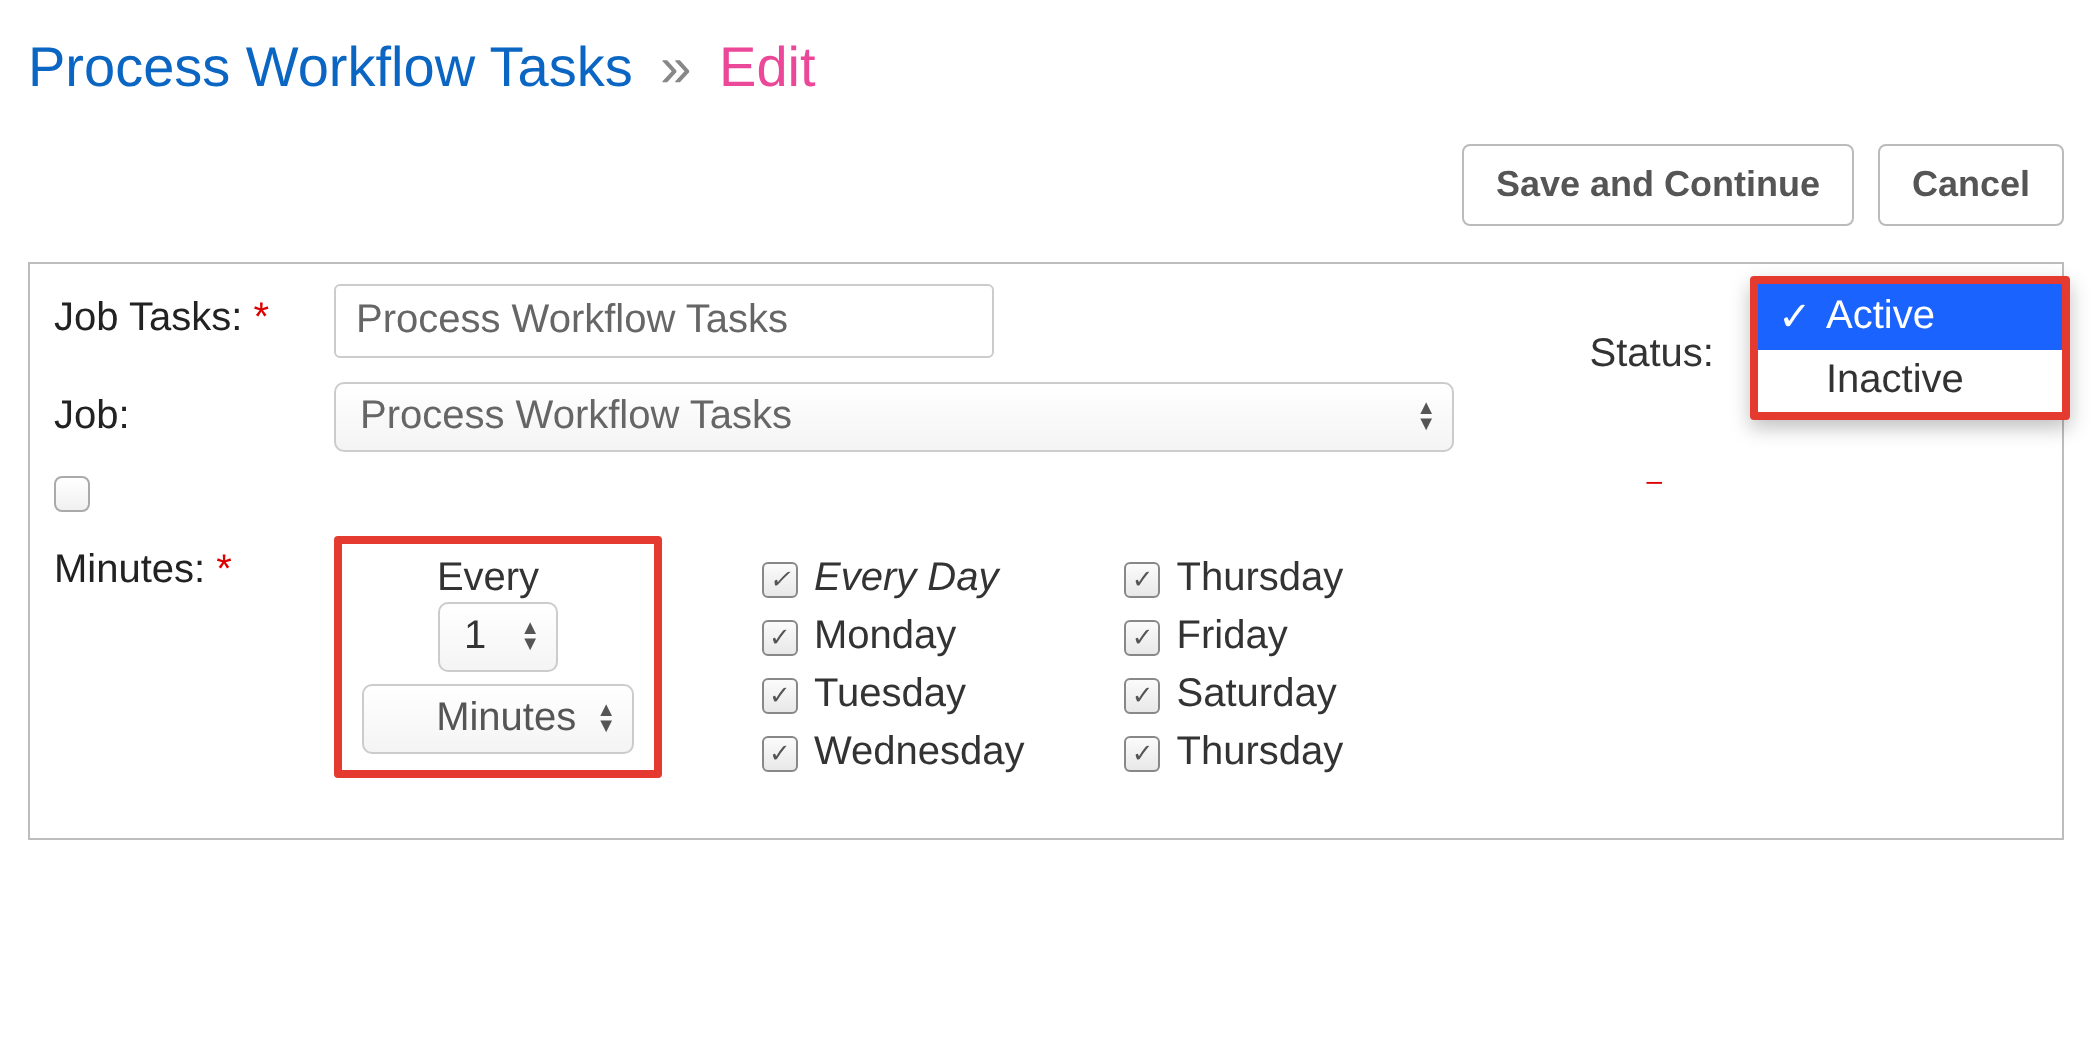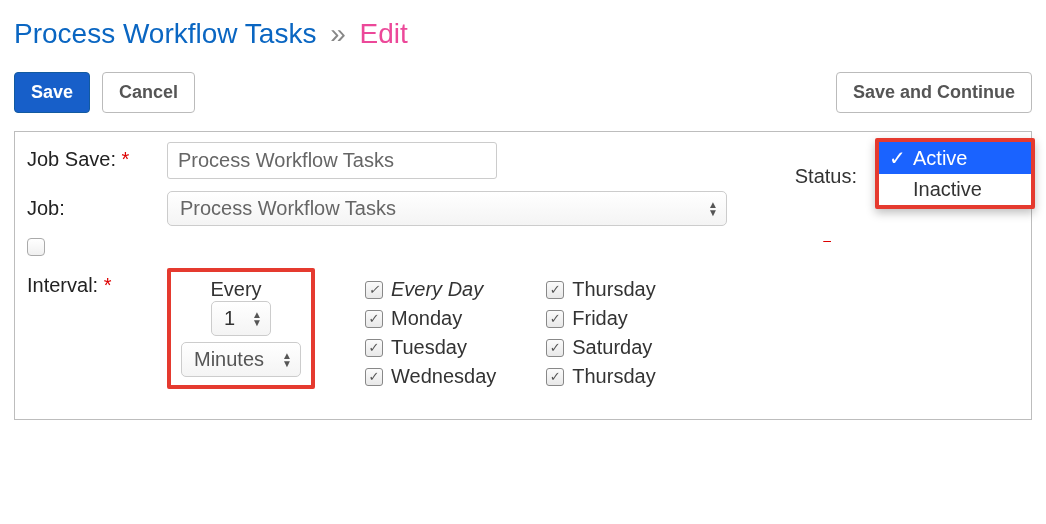--- a/index.html
+++ b/index.html
@@ -85,21 +85,21 @@
   }
   .interval-box {
     border: 4px solid #e53a2f;
     padding: 6px 10px 8px 10px;
     display: inline-block;
     border-radius: 2px;
   }
   .interval-line { display:flex; align-items:center; margin-bottom:6px;flex-direction:column; }
   .interval-label { font-size:20px; margin-right:10px; }
   .interval-num { width:60px; justify-content:space-between; }
-  .interval-unit { width:120px; justify-content:space-between; color:#555; }
+  .interval-unit { width:136px; justify-content:flex-end; color:#555; }
   .days-cols { display:flex; gap:50px; margin-left:50px; padding-top:10px; }
   .days-col { display:flex; flex-direction:column; gap:6px; }
   .day-item { display:flex; align-items:center; gap:8px; font-size:20px; }
   .day-item .cb {
     width:18px; height:18px;
     border:1px solid #888;
     border-radius:3px;
     background:linear-gradient(#fbfbfb,#e8e8e8);
     display:inline-flex;
     align-items:center;
@@ -139,30 +139,29 @@
 </head>
 <body>
 
 <div class="breadcrumb">
   <a href="#">Process Workflow Tasks</a>
   <span class="bc-sep">»</span>
   <span class="bc-current">Edit</span>
 </div>
 
 <div class="toolbar">
-  <button class="btn btn-primary" style="background: rgb(23, 95, 201);">Save</button>
+  <button class="btn btn-secondary btn-save-continue">Save and Continue</button>
   <button class="btn btn-secondary">Cancel</button>
-  <button class="btn btn-secondary btn-save-continue">Save and Continue</button>
 </div>
 
 <div class="panel">
 
   <div class="form-row">
     <div class="form-label">
-      <span>Job Save:</span>
+      <span>Job Tasks:</span>
       <span class="req">*</span>
     </div>
     <input class="text-input" value="Process Workflow Tasks" style="">
   </div>
 
   <div class="form-row">
     <div class="form-label">Job:</div>
     <div class="select-like select-wide">
       <span>Process Workflow Tasks</span>
       <span class="stepper-icon">
@@ -171,21 +170,21 @@
         </span>
     </div>
   </div>
 
   <div class="form-row">
     <span class="checkbox-box"></span>
   </div>
 
   <div class="form-row" style="align-items:flex-start">
     <div class="form-label">
-      <span>Interval:</span>
+      <span>Minutes:</span>
       <span class="req">*</span>
     </div>
 
     <div class="interval-box">
       <div class="interval-line">
         <span class="interval-label">Every</span>
         <span class="select-like select-small interval-num">
           <span>1</span>
           <span class="stepper-icon">
               <span>▲</span>

